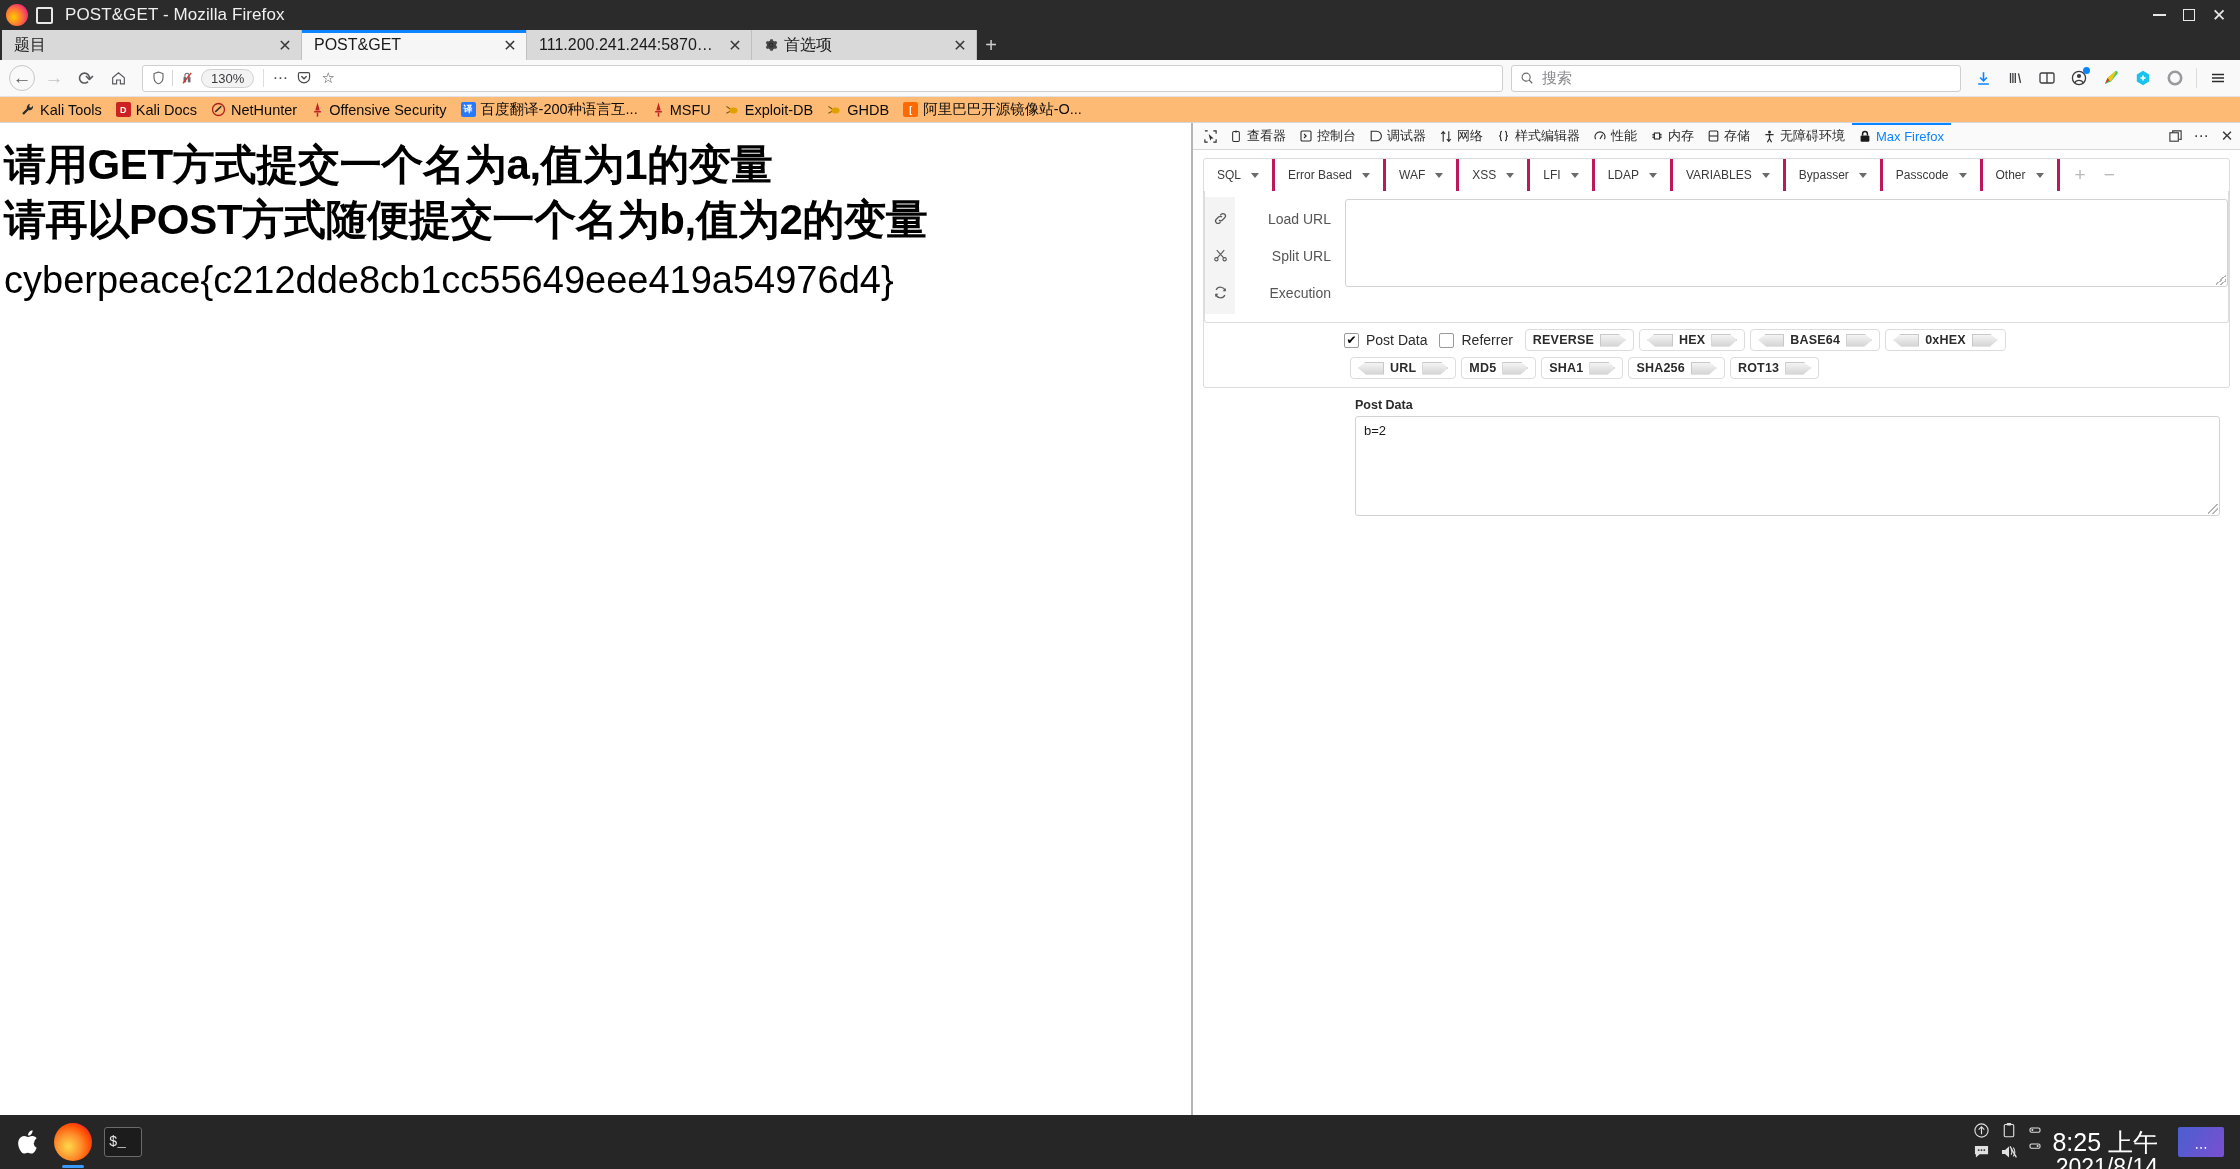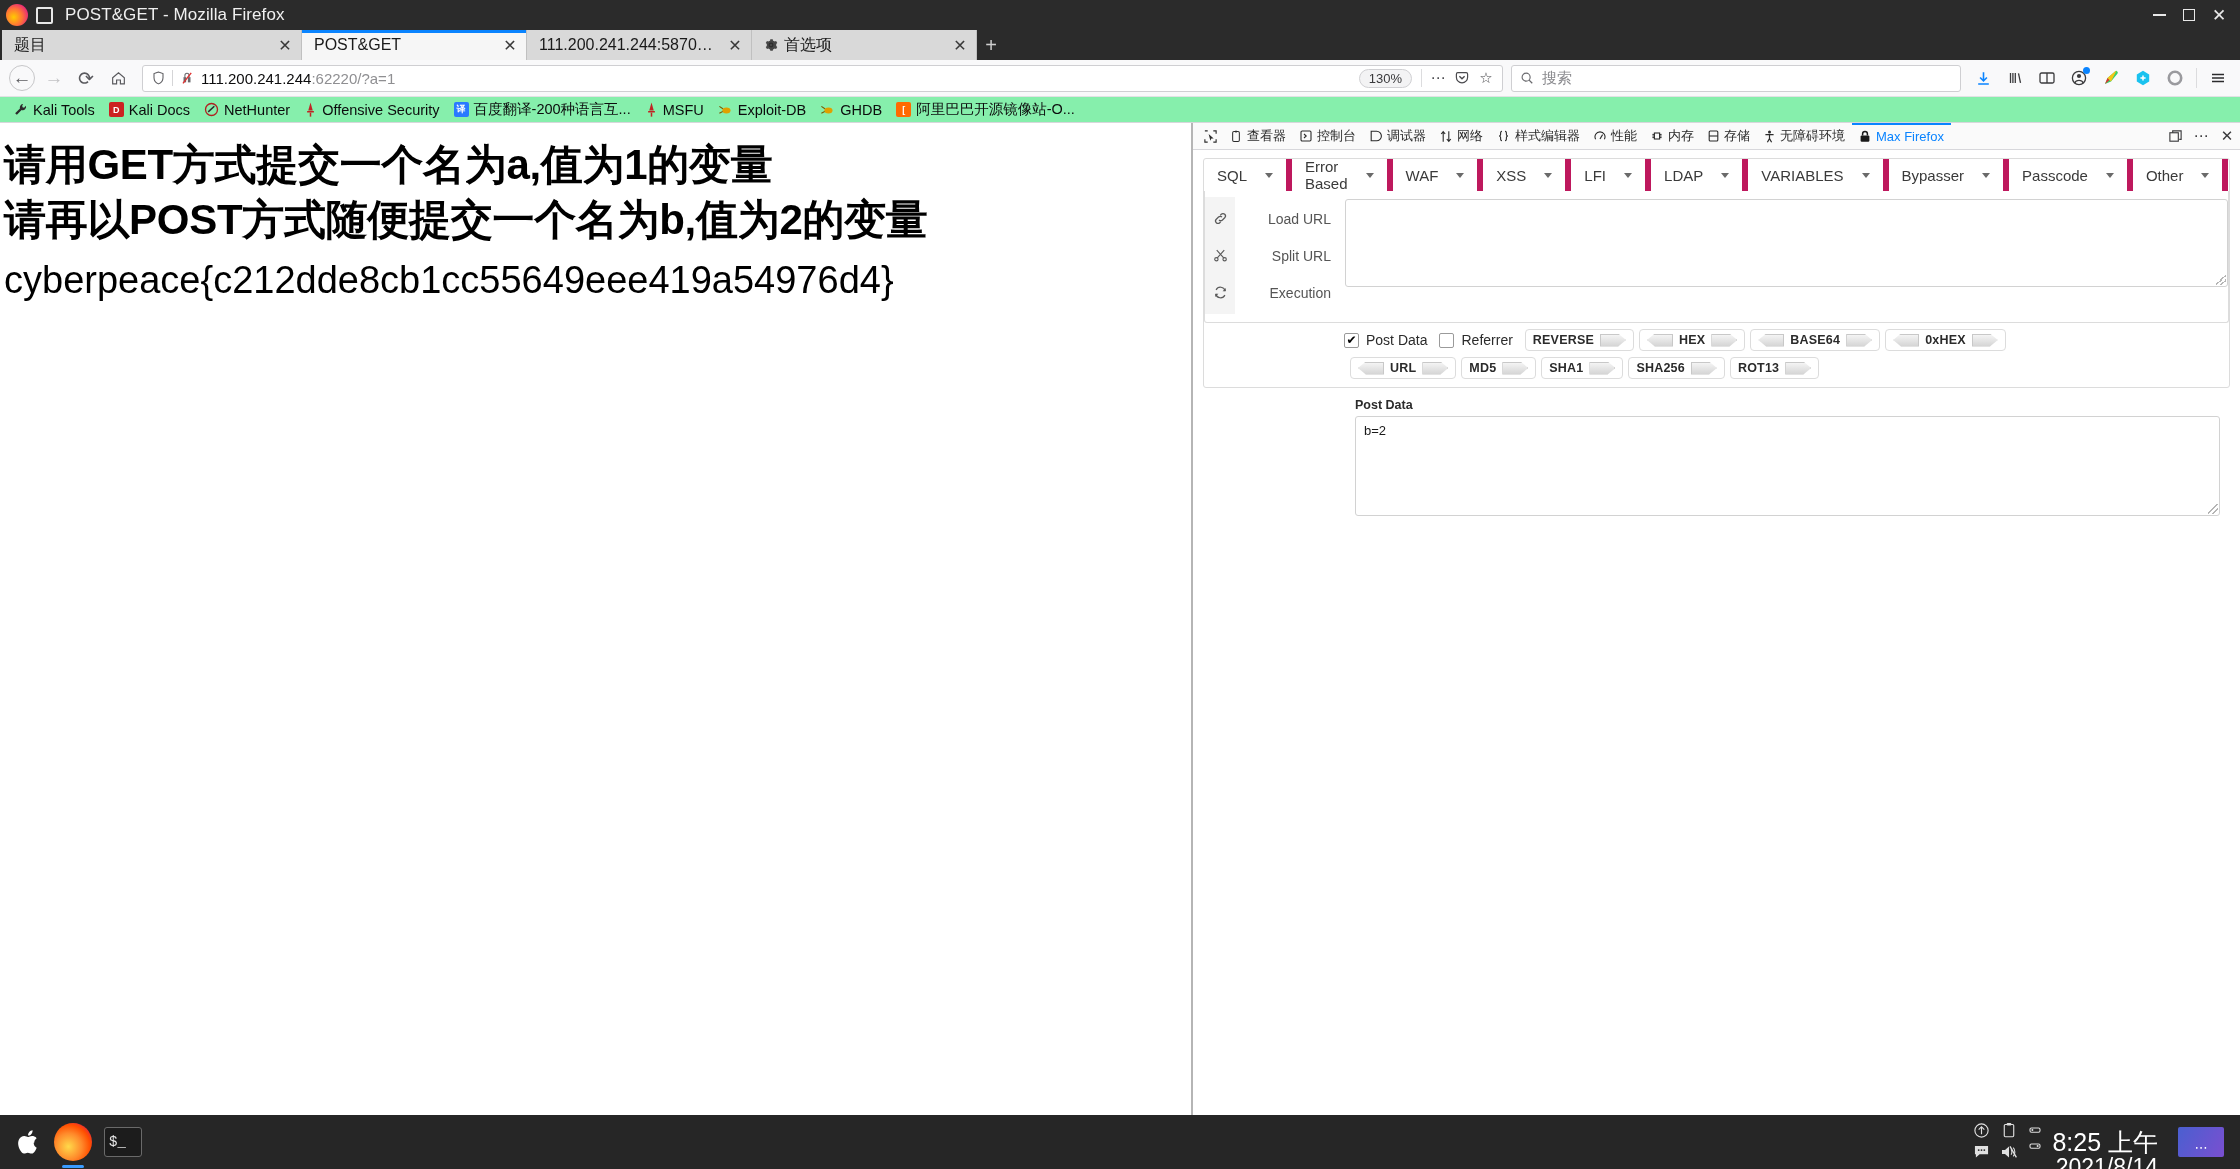--- a/index.html
+++ b/index.html
@@ -199,24 +199,24 @@
   .badge-dot {
     position: absolute; top: 4px; right: 5px;
     width: 7px; height: 7px; border-radius: 50%;
     background: #0a84ff;
   }
   .tb-sep { width:1px; height:20px; background:#dcdcde; margin:0 5px; }
 
   
   .bookmarks {
     height: 26px;
-    background: #86efac;
+    background: #fdba74;
     display: flex;
     align-items: center;
-    padding-left: 6px;
+    padding-left: 13px;
     border-bottom: 1px solid #d7d7db;
     font-size: 14.5px;
     color: #0c0c0d;
     overflow: hidden;
     white-space: nowrap;
   }
   .bm {
     display: flex; align-items: center;
     padding: 2px 7px;
     flex: 0 0 auto;
@@ -318,25 +318,25 @@
     border-radius: 3px;
     background: #fff;
   }
   .hb-menubar {
     display: flex;
     align-items: stretch;
     border-bottom: 0;
     height: 32px;
   }
   .hb-menu {
-    display: flex; align-items: center; gap: 18px;
+    display: flex; align-items: center; gap: 10px;
     padding: 0 13px;
-    font-size: 15px;
+    font-size: 12px;
     color: #3a3a3a;
-    border-right: 6px solid #be185d;
+    border-right: 3px solid #be185d;
   }
   .hb-menu .caret {
     width: 0; height: 0;
     border-left: 4px solid transparent;
     border-right: 4px solid transparent;
     border-top: 5px solid #6a6a6a;
   }
   .hb-plusminus {
     display:flex; align-items:center; gap:0;
     padding: 0 6px;
@@ -602,21 +602,20 @@
     </span>
     <span class="divider"></span>
     <span class="lock-broken">
       <svg width="14" height="16" viewBox="0 0 16 16">
         <path fill="#6a6a6e" d="M4 7h3v6H4z"></path>
           <path fill="#6a6a6e" d="M9 7h3v6H9z"></path>
         <path fill="none" stroke="#6a6a6e" stroke-width="1.2" d="M5.6 7V5a2.4 2.4 0 0 1 4.8 0v2"></path>
         <line x1="12.8" y1="2.2" x2="3.4" y2="14.2" stroke="#e03030" stroke-width="1.6"></line>
       </svg>
     </span>
-    <span class="url-text"><span>111.200.241.244</span><span class="dim">:62220/?a=1</span></span>
     <span class="zoom-pill">130%</span>
     <span class="vdiv"></span>
     <span class="url-icon">⋯</span>
     <span class="url-icon">
       <svg width="16" height="16" viewBox="0 0 16 16">
           <path fill="none" stroke="#4a4a4e" stroke-width="1.2" d="M2.4 4.2c0-.9.6-1.5 1.4-1.5h8.4c.8 0 1.4.6 1.4 1.5v3c0 3-2.4 5.6-5.6 5.6S2.4 10.2 2.4 7.2z"></path>
           <path fill="none" stroke="#4a4a4e" stroke-width="1.4" d="M5.4 6.3 8 8.8l2.6-2.5"></path>
         </svg>
     </span>
     <span class="url-icon">☆</span>

